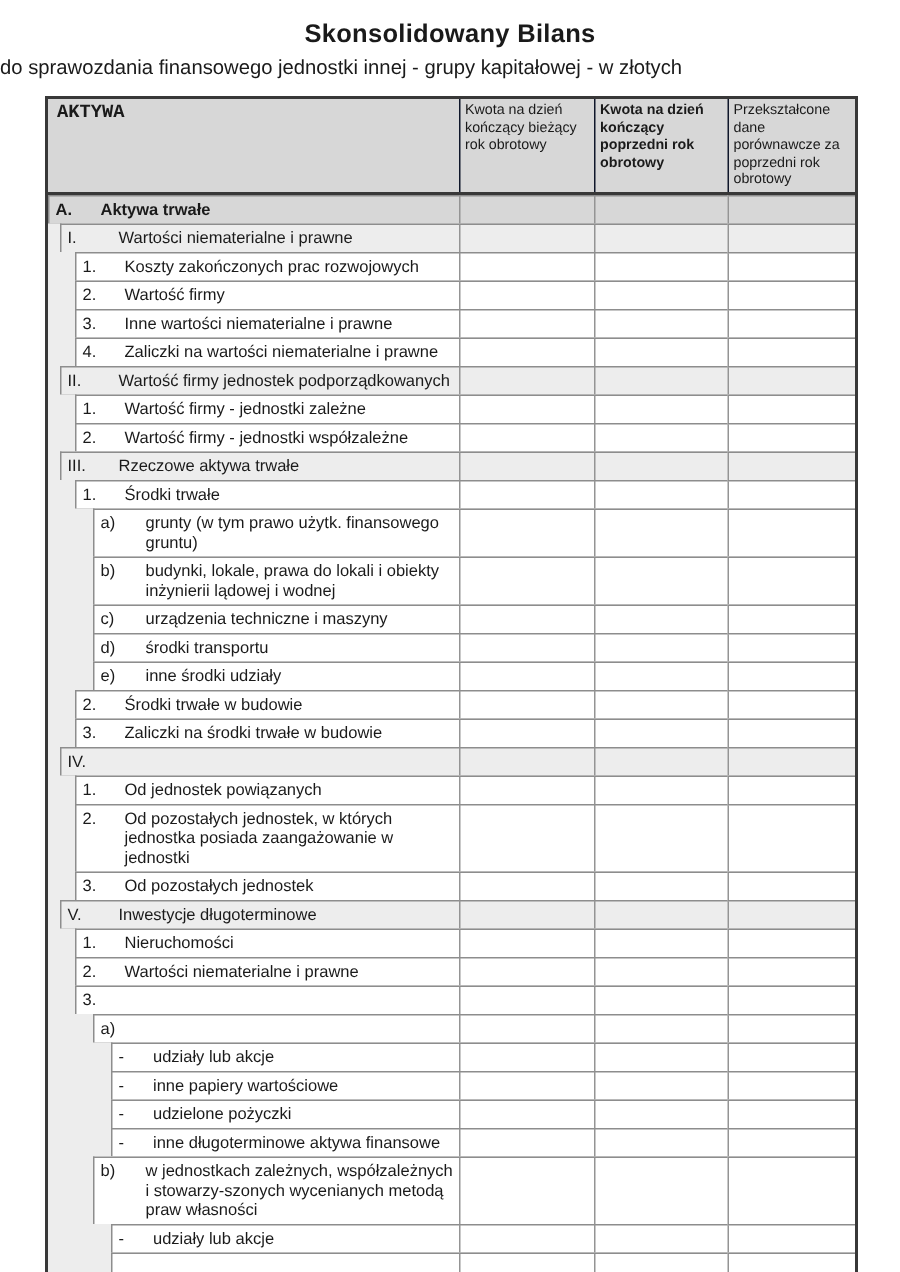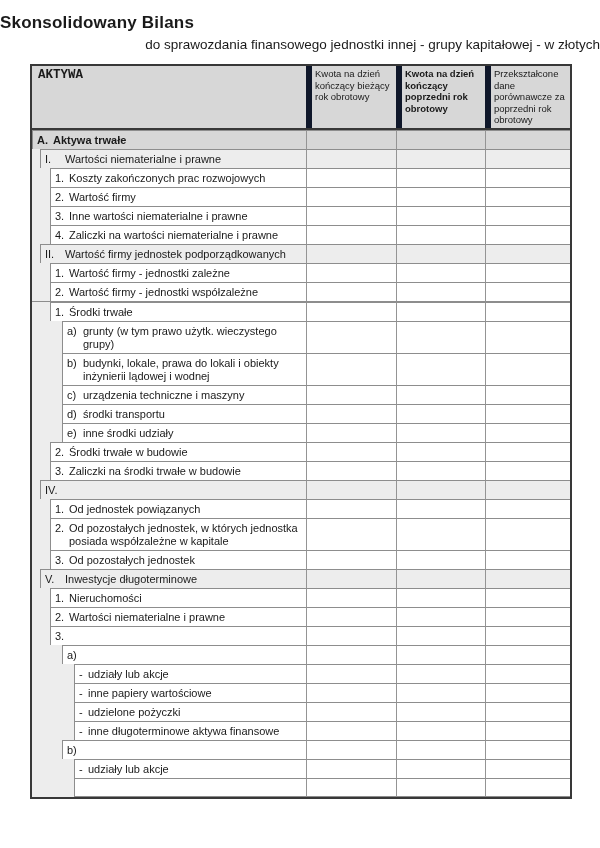--- a/index.html
+++ b/index.html
@@ -6,27 +6,28 @@
   html, body { background: #ffffff; }
   body {
     width: 600px;
     height: 848px;
     font-family: "Liberation Sans", "DejaVu Sans", sans-serif;
     color: #1a1a1a;
     overflow: hidden;
   }
   .doc-title {
     margin-top: 13px;
+    text-align: center;
     font-size: 17px;
     font-weight: bold;
     letter-spacing: 0.2px;
   }
   .doc-subtitle {
     margin-top: 4px;
-    text-align: right;
+    text-align: left;
     font-size: 13.5px;
   }
   .sheet {
     margin: 12px 28px 0 30px;
     width: 542px;
     border: 2px solid #383838;
     background: #ffffff;
   }
   
   .header-row {
@@ -39,21 +40,21 @@
     width: 274px;
     font-size: 12.5px;
     font-weight: bold;
     padding: 2px 0 0 6px;
     font-family: Liberation Mono, monospace;
   }
   .h-col {
     font-size: 9.5px;
     line-height: 11.5px;
     padding: 2px 2px 2px 3px;
-    border-left: 6px solid #0f172a;
+    border-left: 1px solid #0f172a;
   }
   .w1 { width: 90px; }
   .w2 { width: 89px; font-weight: bold; }
   .w3 { width: 85px; }
   
   .row { display: flex; }
   .row + .row { margin-top: -1px; }
   .label-area {
     width: 274px;
     display: flex;
@@ -65,21 +66,21 @@
     align-items: flex-start;
     background: #ffffff;
     border: 1px solid #8d8d8d;
     border-right: none;
     padding: 3px 4px 2px 4px;
     font-size: 11px;
     line-height: 13px;
     min-height: 19px;
   }
   .prefix { flex: 0 0 auto; white-space: pre; }
-  .txt { flex: 1 1 auto; }
+  .txt { flex: 1 1 auto; margin-left: 14px; }
   .ind-A      { margin-left: 0; }
   .ind-roman  { margin-left: 8px; }
   .ind-num    { margin-left: 18px; }
   .ind-letter { margin-left: 30px; }
   .ind-dash   { margin-left: 42px; }
   .pw-A      { width: 16px; }
   .pw-roman  { width: 20px; }
   .pw-num    { width: 14px; }
   .pw-letter { width: 16px; }
   .pw-dash   { width: 9px; }
@@ -202,40 +203,46 @@
           <div class="rowbox ind-num bg-plain">
             <span class="prefix pw-num">2.</span>
             <span class="txt">Wartość firmy - jednostki współzależne</span>
           </div>
         </div>
         <div class="cell w1 bg-plain"></div>
         <div class="cell w2 bg-plain"></div>
         <div class="cell w3 bg-plain"></div>
       </div>
       <div class="row">
+        <div class="label-area">
+          <div class="rowbox ind-roman bg-roman">
+            <span class="prefix pw-roman">III.</span>
+            <span class="txt">Rzeczowe aktywa trwałe</span>
+          </div>
+        </div>
         <div class="cell w1 bg-roman"></div>
         <div class="cell w2 bg-roman"></div>
         <div class="cell w3 bg-roman"></div>
       </div>
       <div class="row">
         <div class="label-area">
           <div class="rowbox ind-num bg-plain">
             <span class="prefix pw-num">1.</span>
             <span class="txt">Środki trwałe</span>
           </div>
         </div>
         <div class="cell w1 bg-plain"></div>
         <div class="cell w2 bg-plain"></div>
         <div class="cell w3 bg-plain"></div>
       </div>
       <div class="row">
         <div class="label-area">
           <div class="rowbox ind-letter bg-plain">
             <span class="prefix pw-letter">a)</span>
-            <span class="txt">grunty (w tym prawo użytk. wieczystego grupy)</span>
+            <span class="txt">grunty (w tym prawo użytk. finansowego gruntu)</span>
           </div>
         </div>
         <div class="cell w1 bg-plain"></div>
         <div class="cell w2 bg-plain"></div>
         <div class="cell w3 bg-plain"></div>
       </div>
       <div class="row">
         <div class="label-area">
           <div class="rowbox ind-letter bg-plain">
             <span class="prefix pw-letter">b)</span>
@@ -319,21 +326,21 @@
           </div>
         </div>
         <div class="cell w1 bg-plain"></div>
         <div class="cell w2 bg-plain"></div>
         <div class="cell w3 bg-plain"></div>
       </div>
       <div class="row">
         <div class="label-area">
           <div class="rowbox ind-num bg-plain">
             <span class="prefix pw-num">2.</span>
-            <span class="txt">Od pozostałych jednostek, w których jednostka posiada współzależne w kapitale</span>
+            <span class="txt">Od pozostałych jednostek, w których jednostka posiada zaangażowanie w jednostki</span>
           </div>
         </div>
         <div class="cell w1 bg-plain"></div>
         <div class="cell w2 bg-plain"></div>
         <div class="cell w3 bg-plain"></div>
       </div>
       <div class="row">
         <div class="label-area">
           <div class="rowbox ind-num bg-plain">
             <span class="prefix pw-num">3.</span>
@@ -438,20 +445,21 @@
           </div>
         </div>
         <div class="cell w1 bg-plain"></div>
         <div class="cell w2 bg-plain"></div>
         <div class="cell w3 bg-plain"></div>
       </div>
       <div class="row">
         <div class="label-area">
           <div class="rowbox ind-letter bg-plain">
             <span class="prefix pw-letter">b)</span>
+            <span class="txt">w jednostkach zależnych, współzależnych i stowarzy-szonych wycenianych metodą praw własności</span>
           </div>
         </div>
         <div class="cell w1 bg-plain"></div>
         <div class="cell w2 bg-plain"></div>
         <div class="cell w3 bg-plain"></div>
       </div>
       <div class="row">
         <div class="label-area">
           <div class="rowbox ind-dash bg-plain">
             <span class="prefix pw-dash">-</span>

